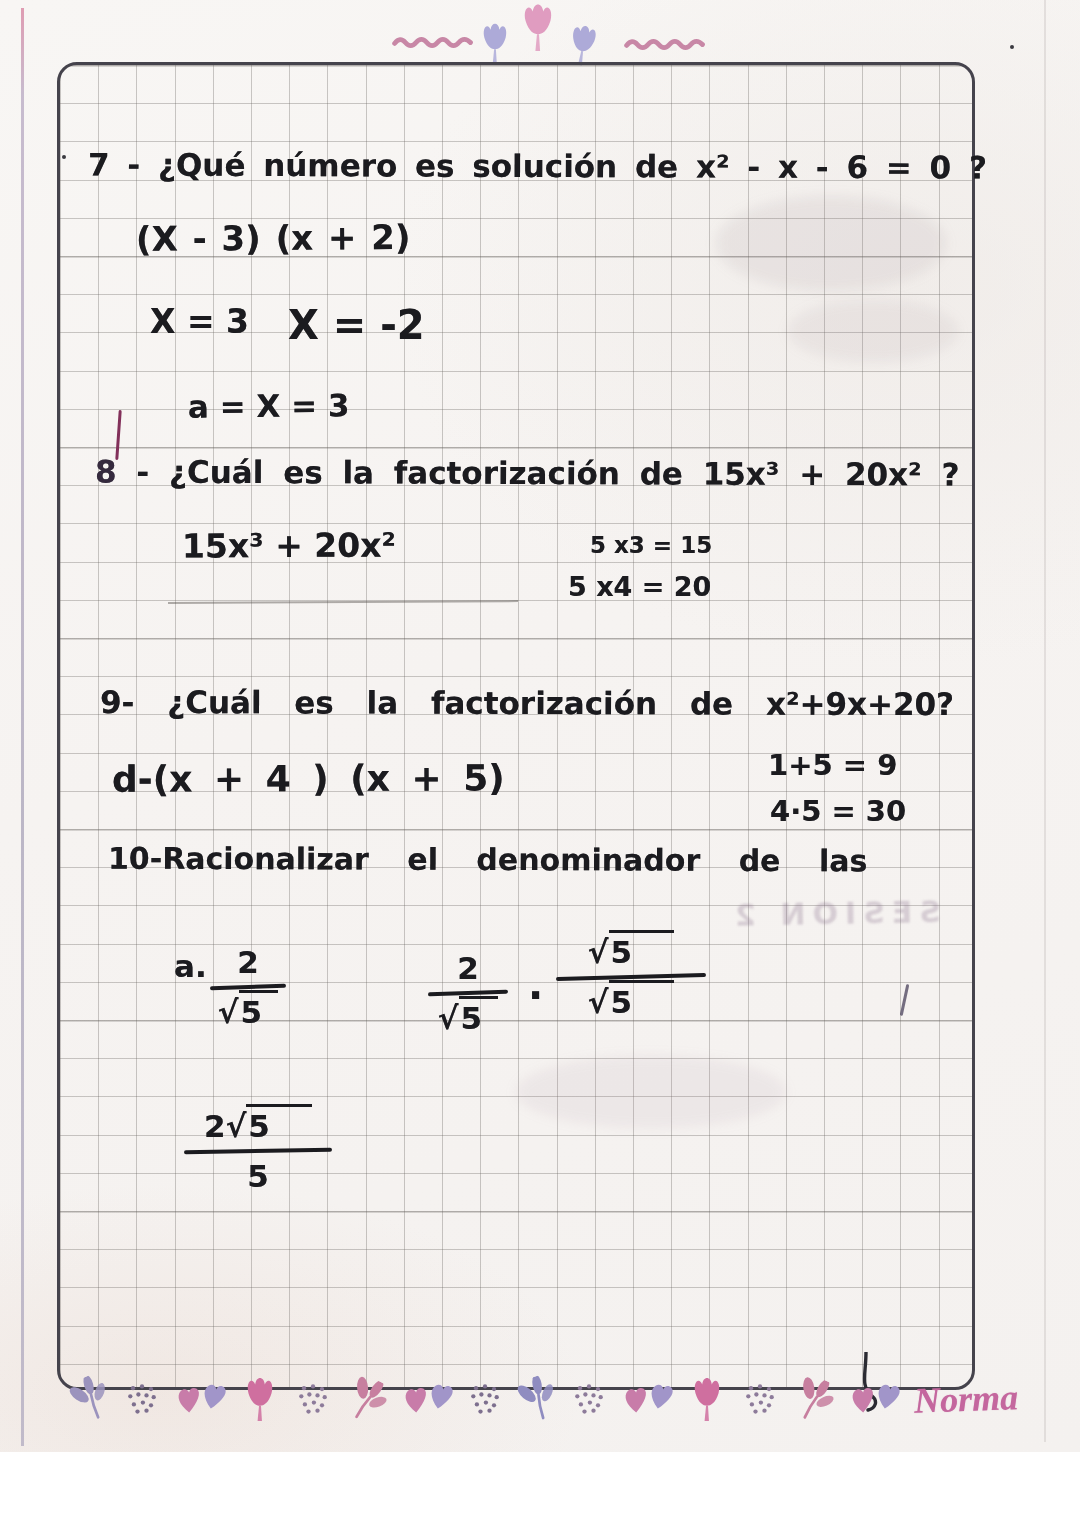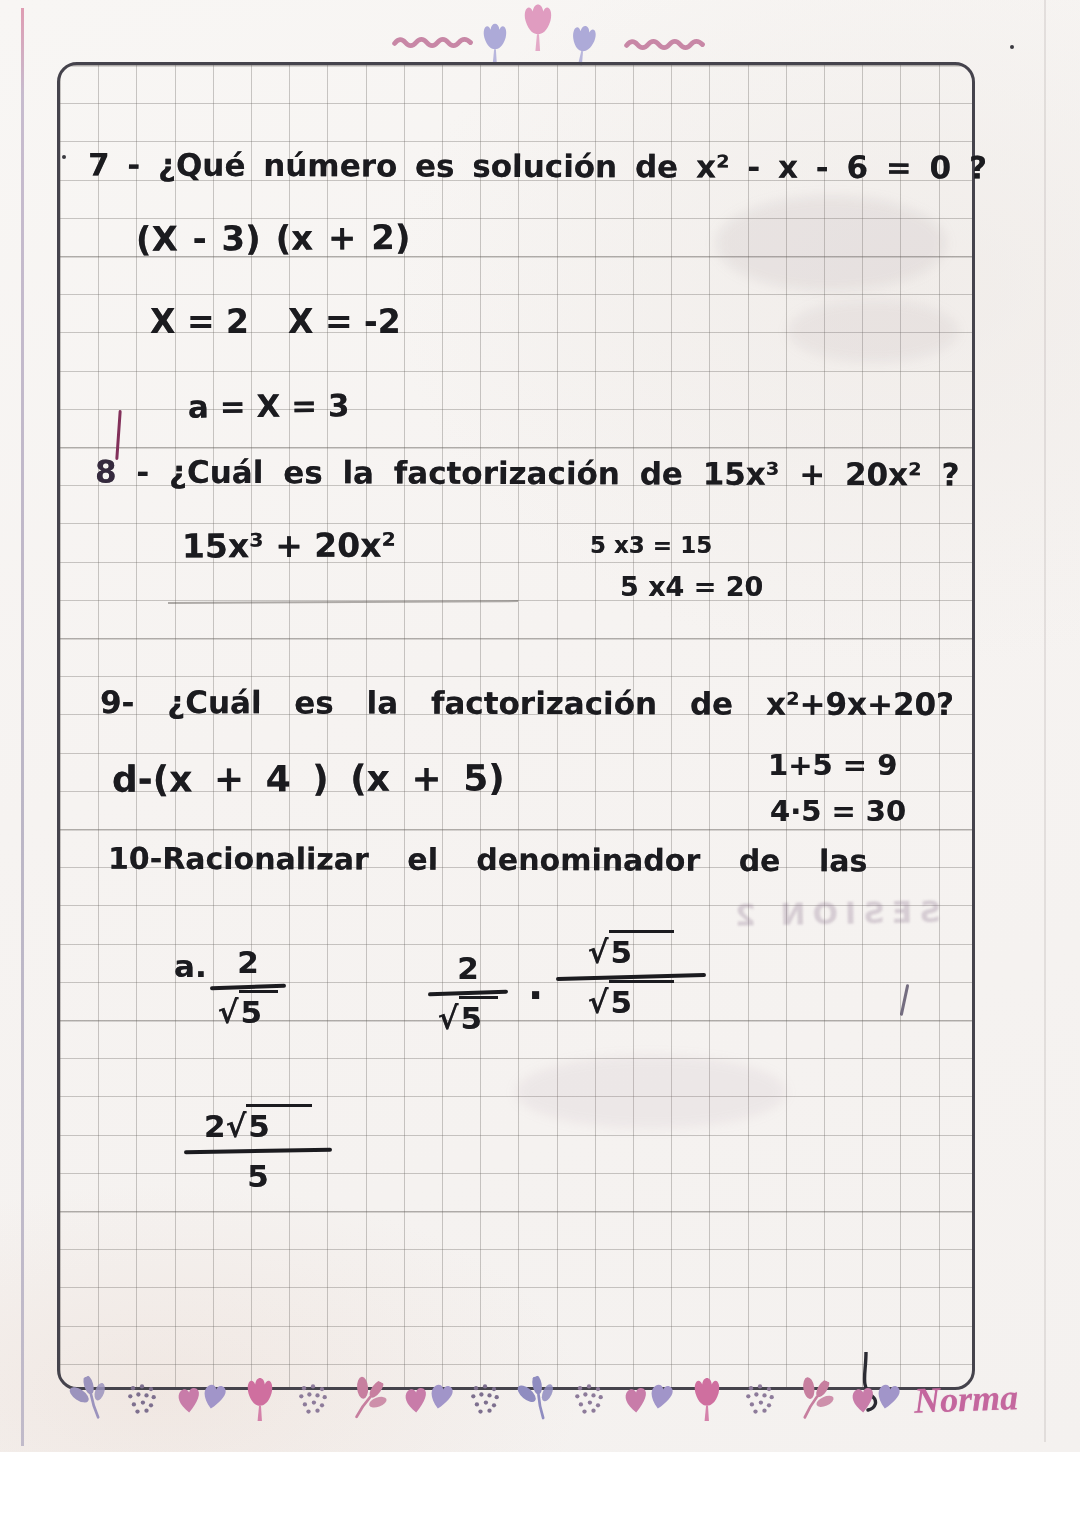--- a/index.html
+++ b/index.html
@@ -124,29 +124,29 @@
   <div class="dot-mark" style="left:1010px;top:45px;width:4px;height:4px"></div>
 
   <div class="blob blob1"></div>
   <div class="blob blob2"></div>
   <div class="blob blob3"></div>
   <div class="ghost-text">SESION 2</div>
   <div class="pen-mark"></div>
 
   <div class="hw" style="left:88px;top:148px;font-size:31px;word-spacing:7px;transform:rotate(.2deg)">7 - ¿Qué número es solución de  x² - x - 6 = 0 ?</div>
   <div class="hw" style="left:136px;top:218px;font-size:34px;word-spacing:3px;transform:rotate(-.4deg)">(X - 3) (x + 2)</div>
-  <div class="hw" style="left:150px;top:302px;font-size:33px">X = 2</div>
-  <div class="hw" style="left:288px;top:302px;font-size:33px">X = -2</div>
+  <div class="hw" style="left:150px;top:302px;font-size:33px">X = 3</div>
+  <div class="hw" style="left:288px;top:302px;font-size:40px">X = -2</div>
   <div class="hw" style="left:188px;top:388px;font-size:31px;transform:rotate(-.5deg)">a =  X = 3</div>
 
   <div class="p8stroke"></div>
   <div class="hw" style="left:95px;top:455px;font-size:31px;word-spacing:9px;transform:rotate(.2deg)"><span class="p8num">8</span><span> - ¿Cuál es la factorización de 15x³ + 20x² ?</span></div>
   <div class="hw" style="left:182px;top:526px;font-size:33px;transform:rotate(-.3deg)">15x³ + 20x²</div>
   <div class="hw" style="left:590px;top:532px;font-size:23px">5 x3 = 15</div>
-  <div class="hw" style="left:620px;top:571px;font-size:27px">5 x4 = 20</div>
+  <div class="hw" style="left:568px;top:571px;font-size:27px">5 x4 = 20</div>
   <div class="sep-line" style="left:168px;top:601px;width:350px;transform:rotate(-.3deg)"></div>
 
   <div class="hw" style="left:100px;top:685px;font-size:31px;word-spacing:22px;transform:rotate(.15deg)">9- ¿Cuál es la factorización de x²+9x+20?</div>
   <div class="hw" style="left:112px;top:758px;font-size:36px;word-spacing:9px;transform:rotate(-.2deg)">d-(x + 4 ) (x + 5)</div>
   <div class="hw" style="left:768px;top:748px;font-size:29px">1+5 = 9</div>
   <div class="hw" style="left:770px;top:794px;font-size:29px">4·5 = 30</div>
 
   <div class="hw" style="left:108px;top:842px;font-size:30px;word-spacing:28px;transform:rotate(.2deg)">10-Racionalizar el denominador de las</div>
 
   <div class="hw" style="left:174px;top:948px;font-size:31px">a.</div>

